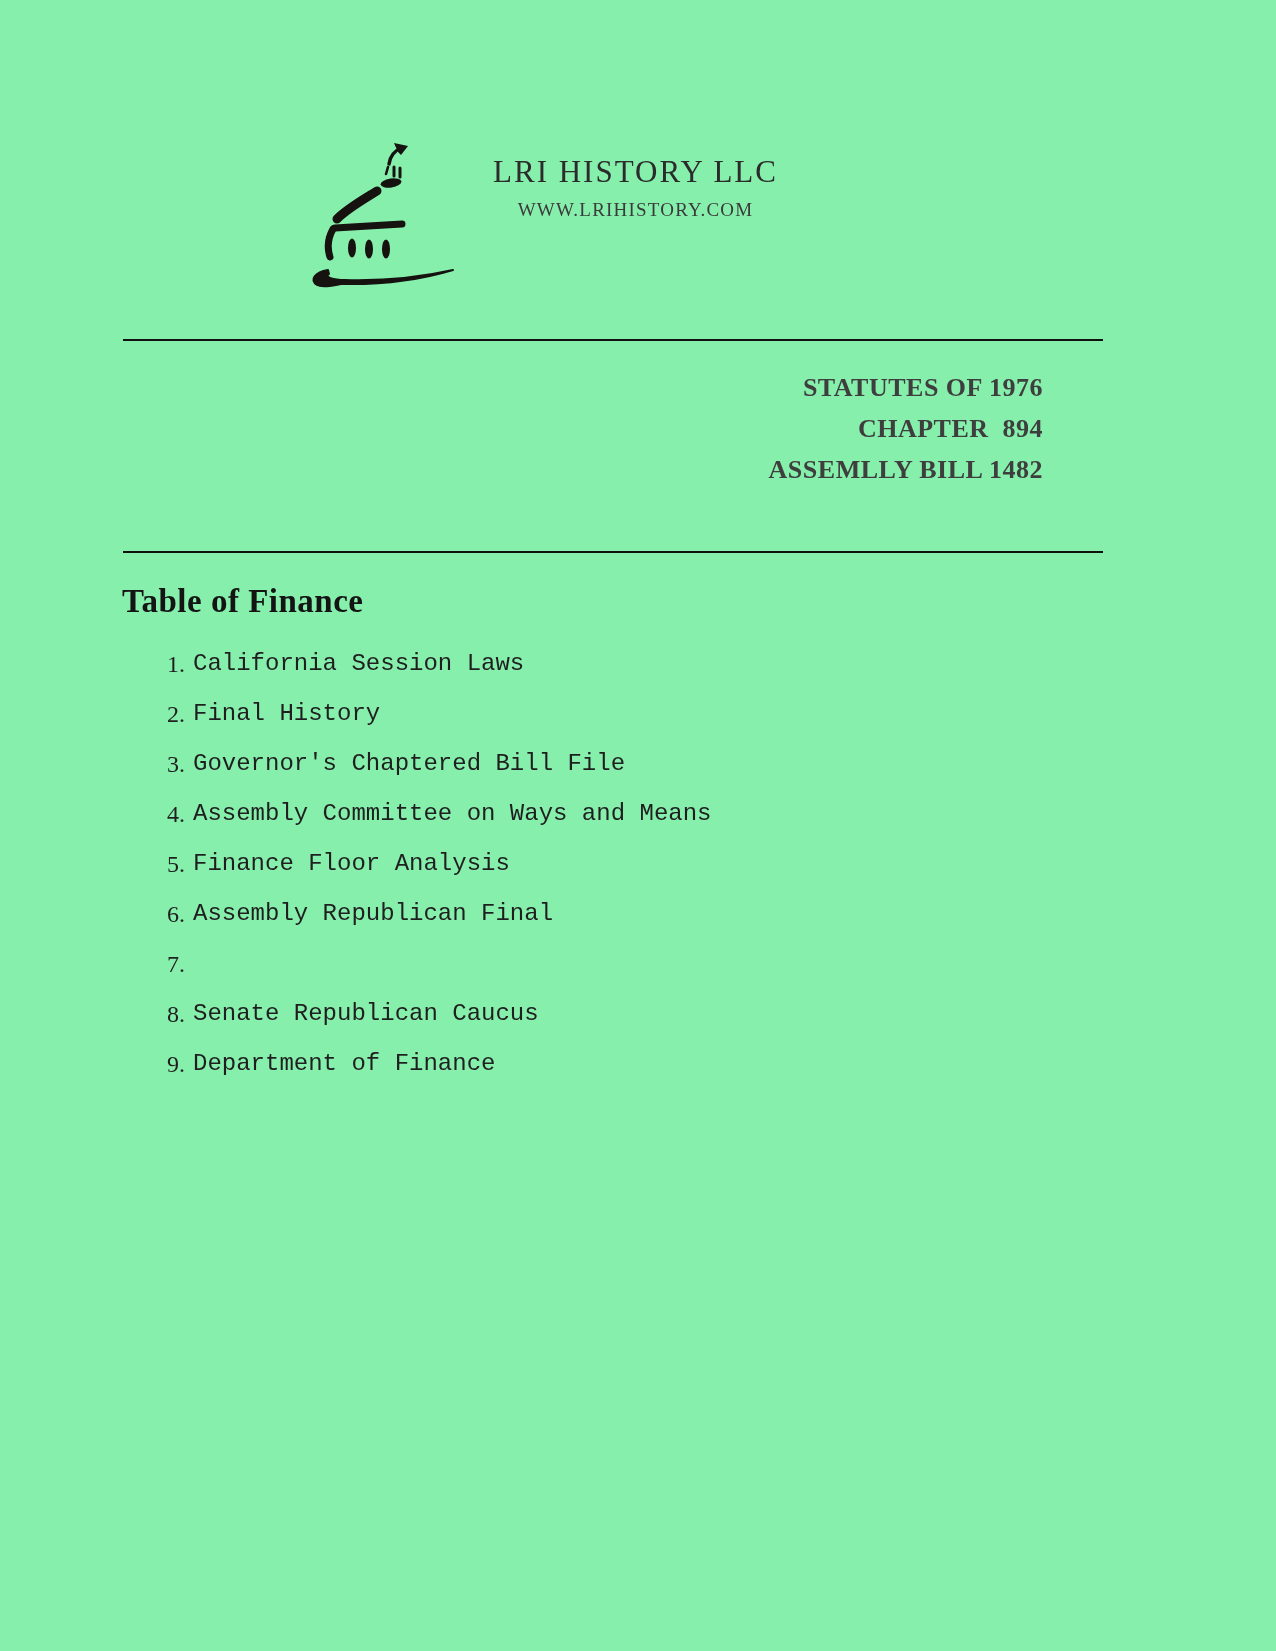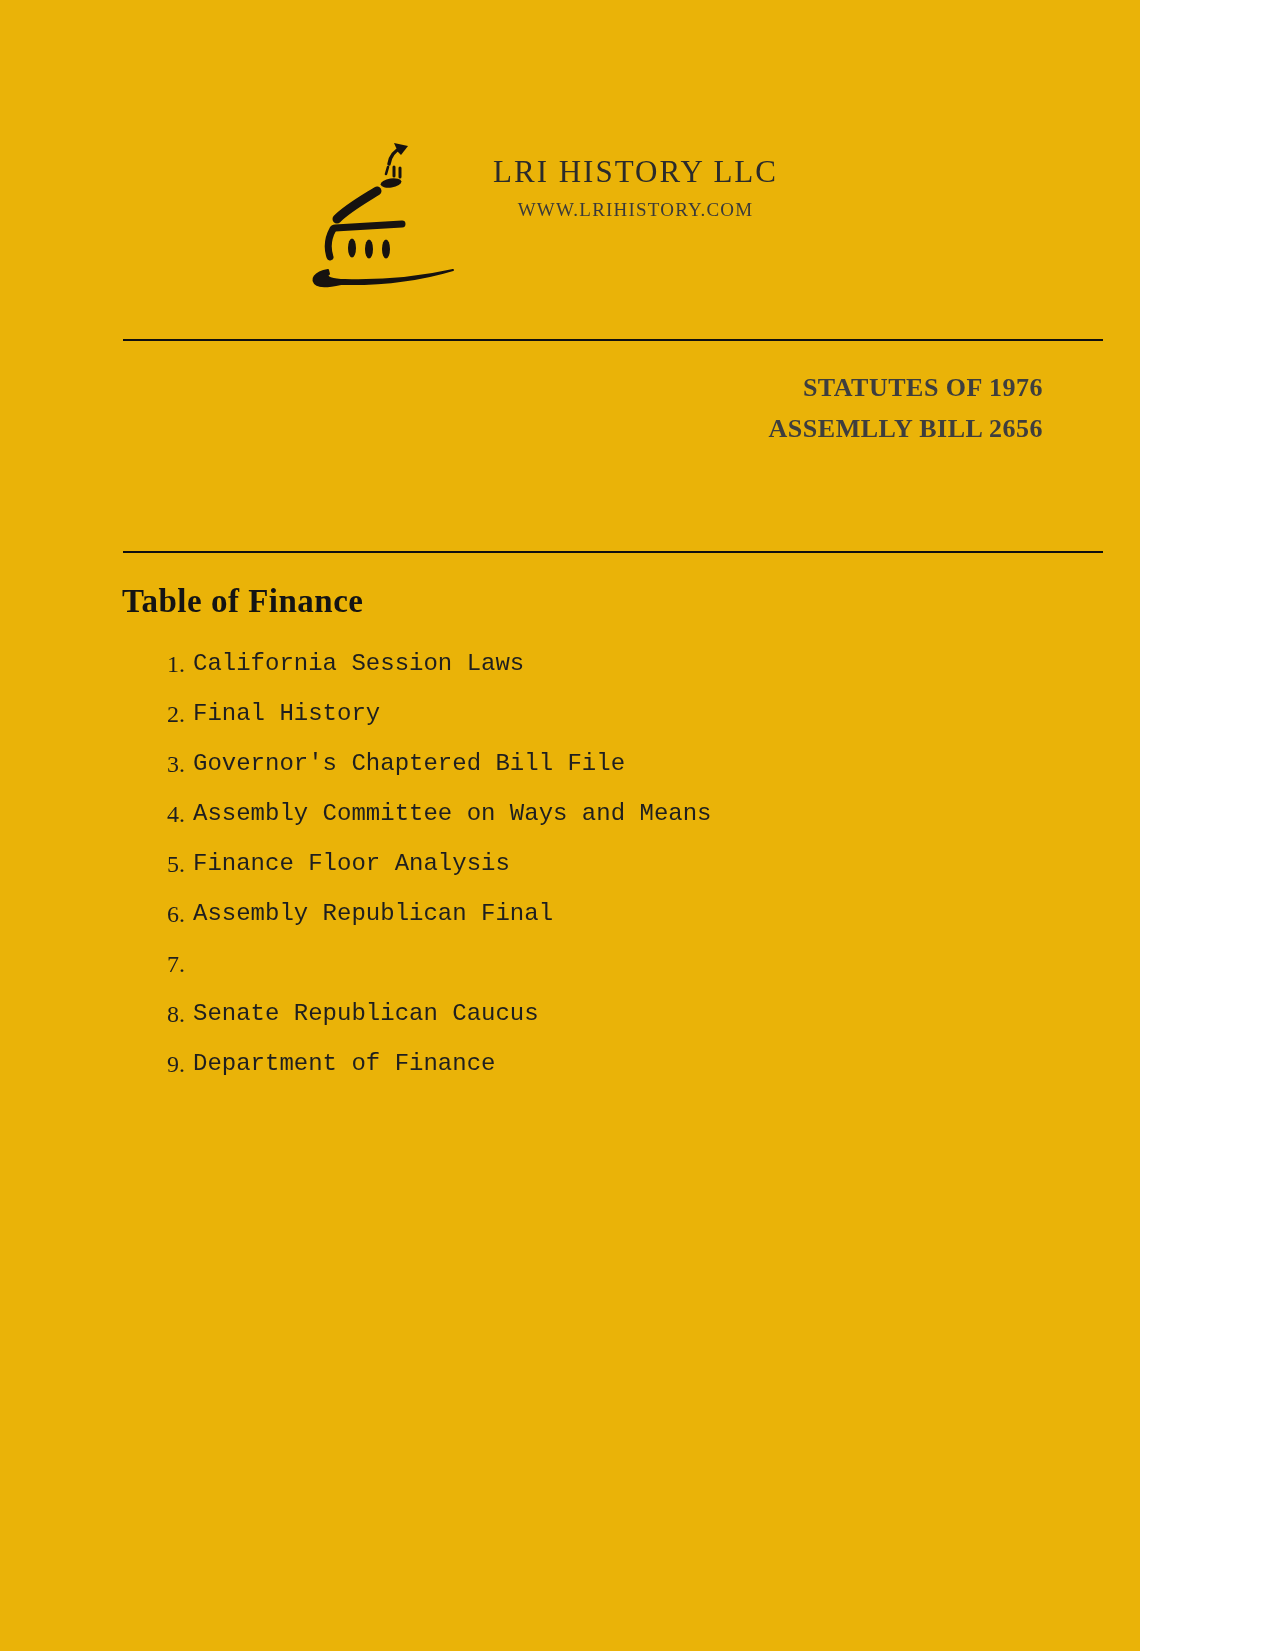--- a/index.html
+++ b/index.html
@@ -1,19 +1,19 @@
 <!DOCTYPE html>
 <html><head>
 <meta charset="utf-8">
 <style>
   html,body { margin:0; padding:0; background:#ffffff; }
   .page {
     position:relative;
-    width:1140px; height:1651px;
-    background:#eab308;
+    width:1276px; height:1651px;
+    background:#86efac;
     font-family:"Liberation Serif", serif;
     overflow:hidden;
   }
   
   .logo {
     position:absolute; left:295px; top:128px;
     width:160px; height:170px;
   }
   .logo svg { width:100%; height:100%; }
   .letterhead-text {
@@ -102,21 +102,22 @@
 
   <div class="letterhead-text">
     <div class="company-name">LRI HISTORY LLC</div>
     <div class="contact-line">WWW.LRIHISTORY.COM</div>
   </div>
 
   <div class="rule rule-top"></div>
 
   <div class="title-block">
     <div class="title-line">STATUTES OF 1976</div>
-    <div class="title-line">ASSEMLLY BILL 2656</div>
+    <div class="title-line">CHAPTER  894</div>
+    <div class="title-line">ASSEMLLY BILL 1482</div>
   </div>
 
   <div class="rule rule-bottom"></div>
 
   <div class="toc-heading">Table of Finance</div>
 
   <ol class="toc-list">
     <li class="toc-item">
       <span class="toc-num">1.</span>
       <span class="toc-label">California Session Laws</span>

